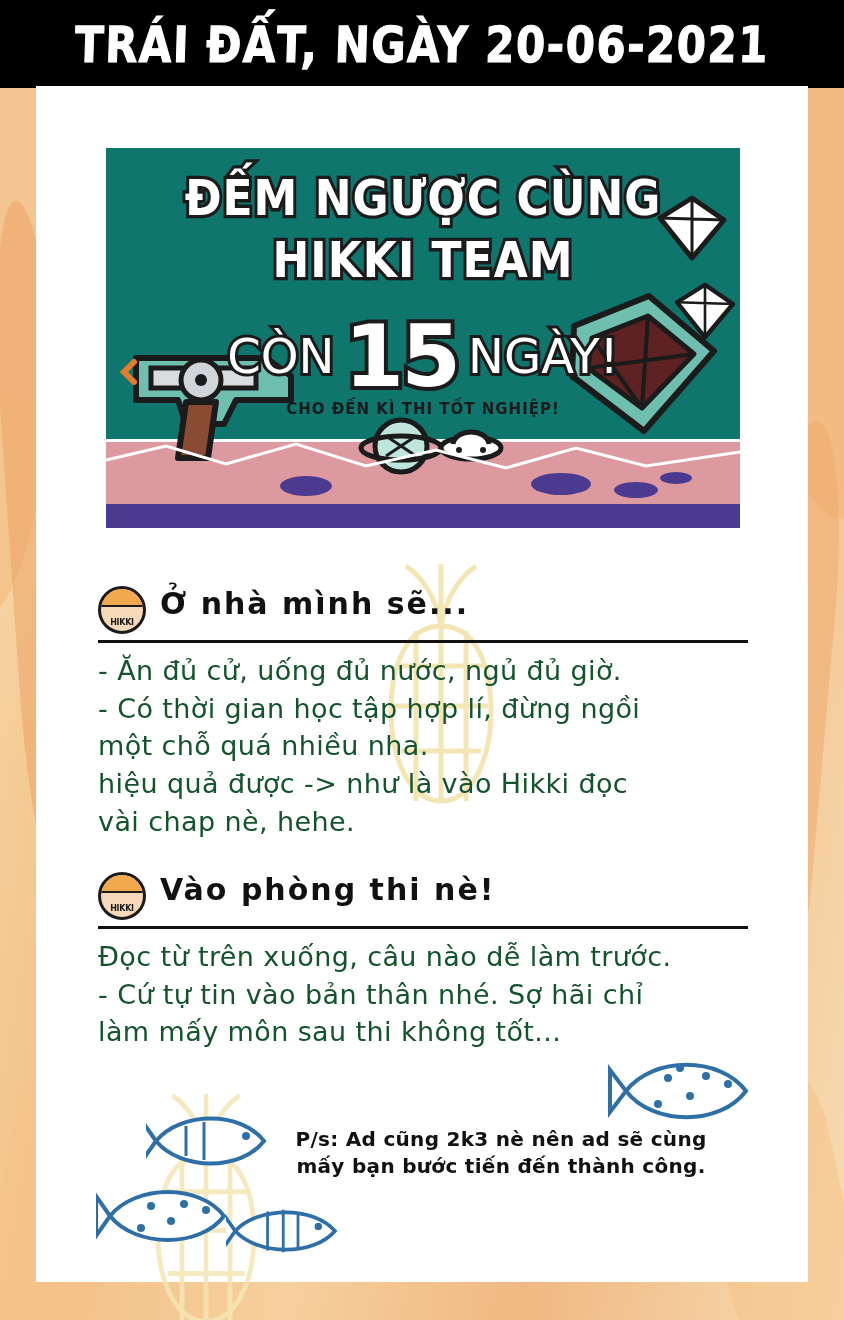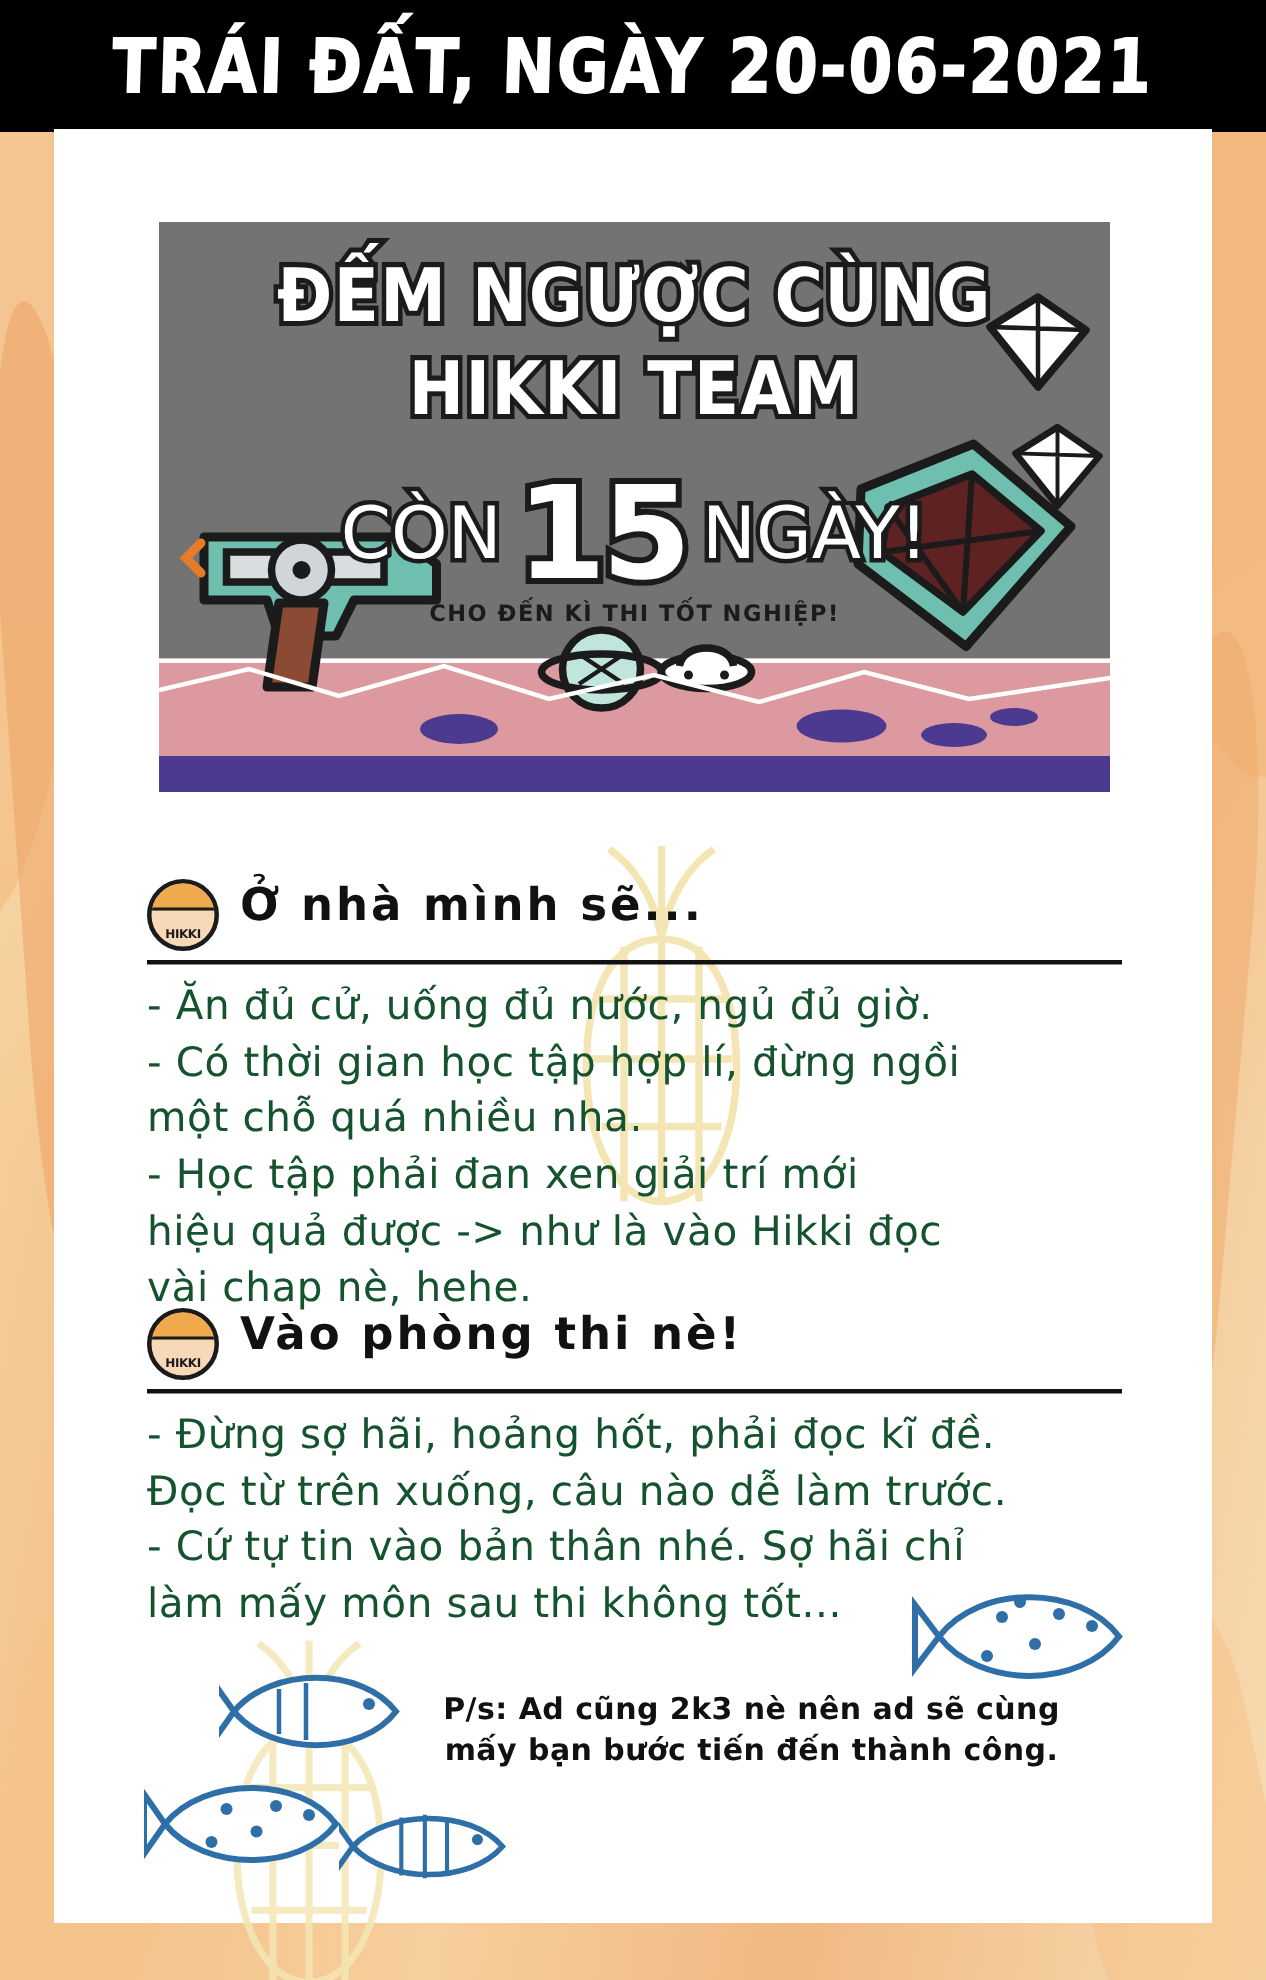--- a/index.html
+++ b/index.html
@@ -83,21 +83,21 @@
     box-shadow: 0 0 0 0 rgba(0,0,0,0);
   }
 
   
   .hero {
     position: absolute;
     left: 70px;
     top: 62px;
     width: 634px;
     height: 380px;
-    background: #737373;
+    background: #0f766e;
     overflow: hidden;
   }
   .hero-shelf {
     position: absolute;
     left: 0; bottom: 0;
     width: 100%;
     height: 24px;
     background: #4b3a8f;
   }
   .hero-ground {
@@ -345,35 +345,33 @@
       <div class="sec-head">
         <div class="avatar">
           <span class="tag">HIKKI</span>
         </div>
         <div class="sec-title">Ở nhà mình sẽ...</div>
       </div>
       <div class="sec-body">
         <p>- Ăn đủ cử, uống đủ nước, ngủ đủ giờ.</p>
         <p>- Có thời gian học tập hợp lí, đừng ngồi</p>
         <p>một chỗ quá nhiều nha.</p>
-        <p>- Học tập phải đan xen giải trí mới</p>
         <p>hiệu quả được -&gt; như là vào Hikki đọc</p>
         <p>vài chap nè, hehe.</p>
       </div>
     </div>
 
     <div class="section" style="top: 786px;">
       <div class="sec-head">
         <div class="avatar">
           <span class="tag">HIKKI</span>
         </div>
         <div class="sec-title">Vào phòng thi nè!</div>
       </div>
       <div class="sec-body">
-        <p>- Đừng sợ hãi, hoảng hốt, phải đọc kĩ đề.</p>
         <p>Đọc từ trên xuống, câu nào dễ làm trước.</p>
         <p>- Cứ tự tin vào bản thân nhé. Sợ hãi chỉ</p>
         <p>làm mấy môn sau thi không tốt...</p>
       </div>
     </div>
 
     <svg class="fish" style="left:110px; top:1020px;" width="130" height="70" viewBox="0 0 130 70">
       <path d="M10 35 C35 5 95 5 118 35 C95 65 35 65 10 35 Z" fill="#ffffff" stroke="#2f6fa8" stroke-width="4"></path>
       <path d="M10 35 L-2 18 L-2 52 Z" fill="#ffffff" stroke="#2f6fa8" stroke-width="4"></path>
       <circle cx="100" cy="30" r="4" fill="#2f6fa8"></circle>

